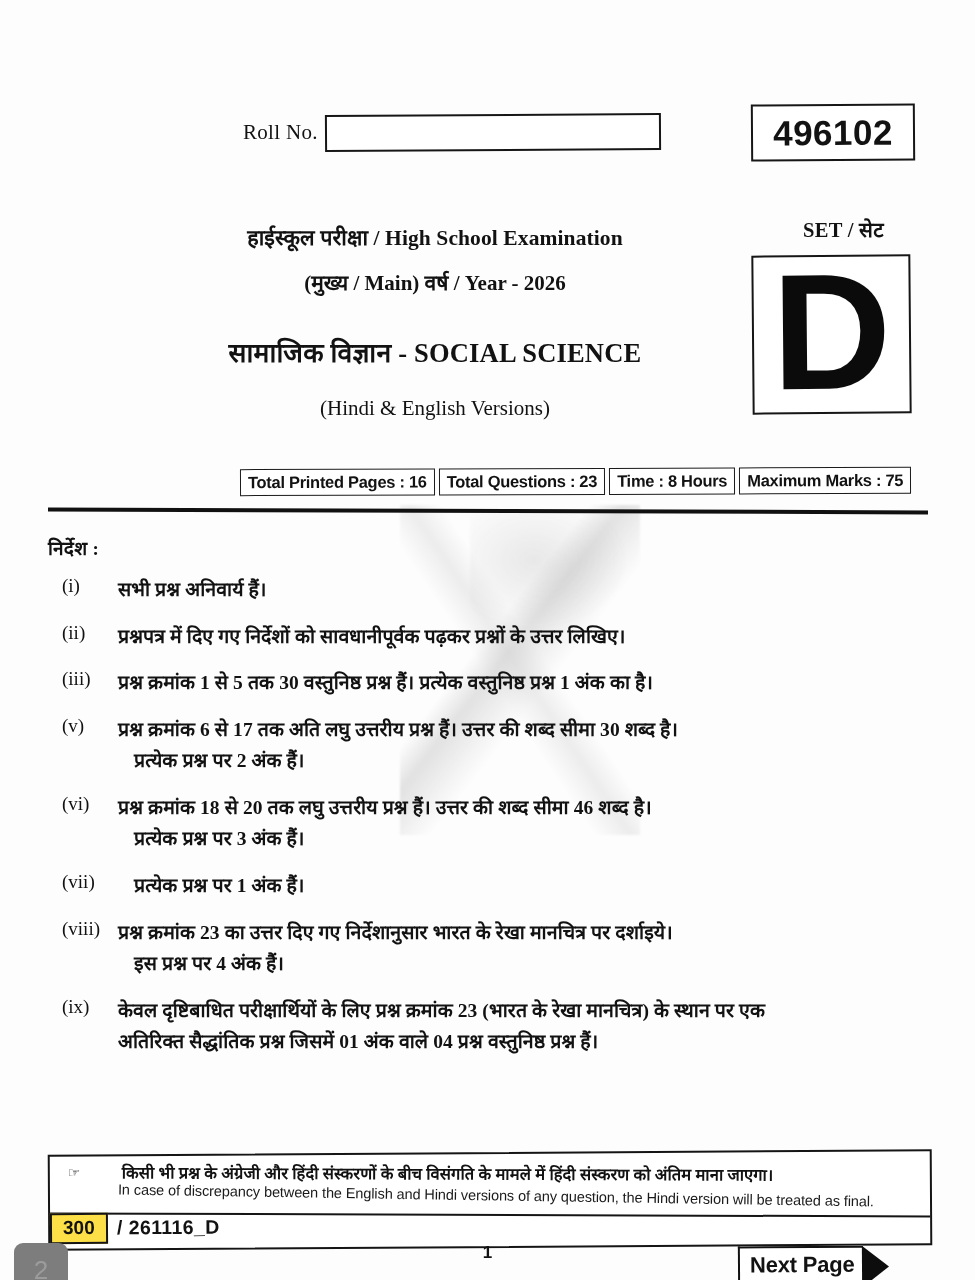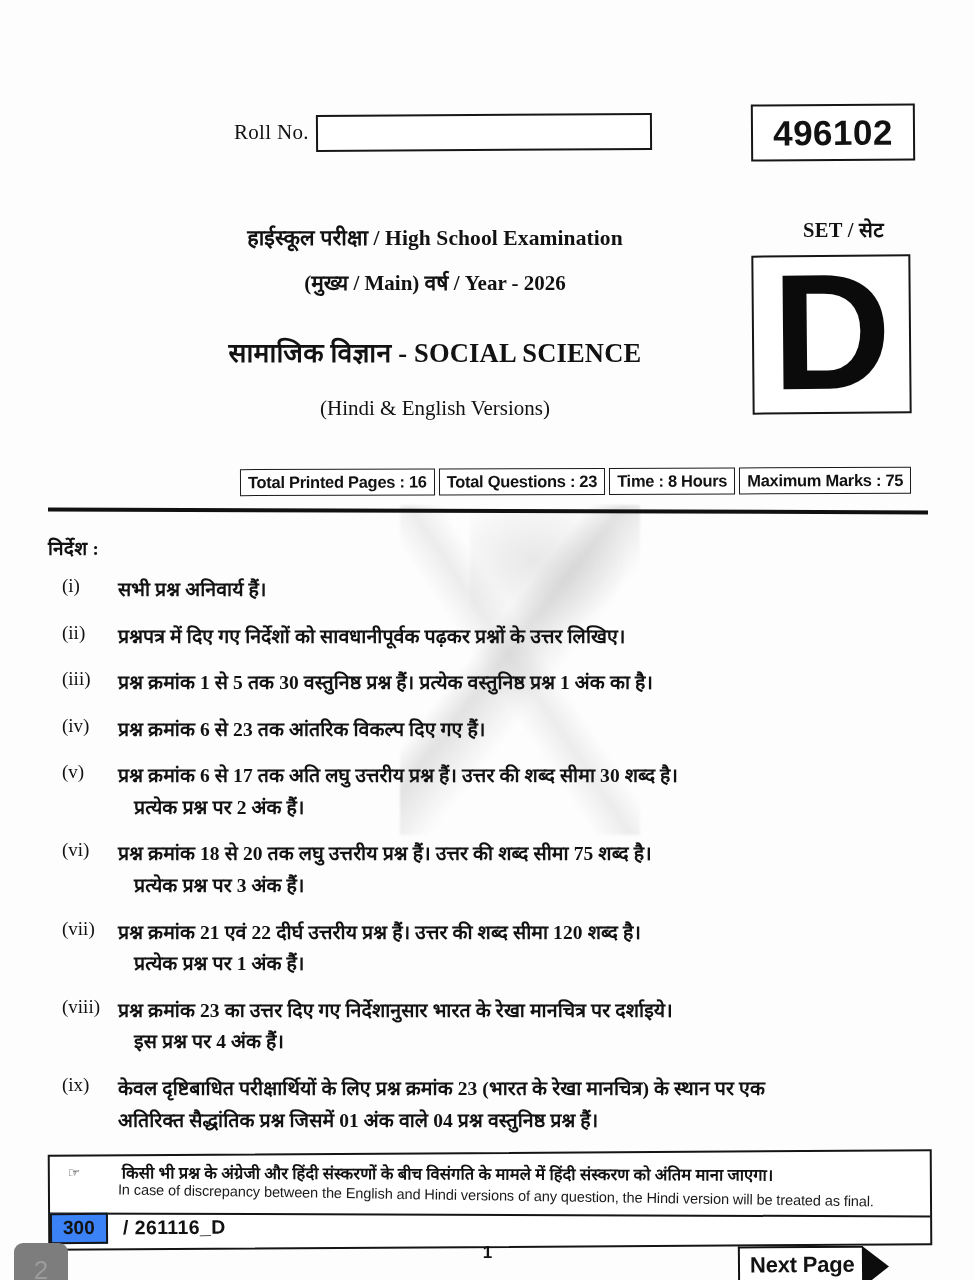--- a/index.html
+++ b/index.html
@@ -44,21 +44,21 @@
     height: 120px;
     opacity: .22;
     background: radial-gradient(ellipse at 40% 40%, rgba(80,80,80,.55), rgba(255,255,255,0) 70%);
     filter: blur(1.5px);
     pointer-events: none;
   }
 
   
   .rollrow {
     position: absolute;
-    left: 234px;
+    left: 243px;
     top: 114px;
     display: flex;
     align-items: center;
   }
   .roll-label {
     font-size: 21px;
     letter-spacing: .3px;
     padding-right: 7px;
     white-space: nowrap;
   }
@@ -281,27 +281,27 @@
 
   .count-box {
     position: absolute;
     left: 50px;
     top: 1213px;
     border: 2px solid #151515;
     padding: 2px 11px 3px 11px;
     font-family: "Liberation Sans", "DejaVu Sans", sans-serif;
     font-size: 19px;
     font-weight: 700;
-    background: #3b82f6;
+    background: #fde047;
     transform: rotate(-0.4deg);
     z-index: 4;
   }
   .paper-code {
     position: absolute;
-    left: 123px;
+    left: 117px;
     top: 1216px;
     font-family: "Liberation Sans", "DejaVu Sans", sans-serif;
     font-size: 19.5px;
     font-weight: 700;
     letter-spacing: .4px;
     transform: rotate(-0.4deg);
   }
   .pagenum {
     position: absolute;
     left: 0;
@@ -418,47 +418,40 @@
       </div>
     </div>
 
     <div class="inst">
       <div class="inst-num">(iii)</div>
       <div class="inst-body">
         <span class="ln">प्रश्न क्रमांक 1 से 5 तक 30 वस्तुनिष्ठ प्रश्न हैं। प्रत्येक वस्तुनिष्ठ प्रश्न 1 अंक का है।</span>
       </div>
     </div>
 
-    <div class="inst">
-      <div class="inst-num">(iv)</div>
-      <div class="inst-body">
-        <span class="ln">प्रश्न क्रमांक 6 से 23 तक आंतरिक विकल्प दिए गए हैं।</span>
-      </div>
-    </div>
 
     <div class="inst">
       <div class="inst-num">(v)</div>
       <div class="inst-body">
         <span class="ln">प्रश्न क्रमांक 6 से 17 तक अति लघु उत्तरीय प्रश्न हैं। उत्तर की शब्द सीमा 30 शब्द है।</span>
         <span class="ln sub">प्रत्येक प्रश्न पर 2 अंक हैं।</span>
       </div>
     </div>
 
     <div class="inst">
       <div class="inst-num">(vi)</div>
       <div class="inst-body">
-        <span class="ln">प्रश्न क्रमांक 18 से 20 तक लघु उत्तरीय प्रश्न हैं। उत्तर की शब्द सीमा 75 शब्द है।</span>
+        <span class="ln">प्रश्न क्रमांक 18 से 20 तक लघु उत्तरीय प्रश्न हैं। उत्तर की शब्द सीमा 46 शब्द है।</span>
         <span class="ln sub">प्रत्येक प्रश्न पर 3 अंक हैं।</span>
       </div>
     </div>
 
     <div class="inst">
       <div class="inst-num">(vii)</div>
       <div class="inst-body">
-        <span class="ln">प्रश्न क्रमांक 21 एवं 22 दीर्घ उत्तरीय प्रश्न हैं। उत्तर की शब्द सीमा 120 शब्द है।</span>
         <span class="ln sub">प्रत्येक प्रश्न पर 1 अंक हैं।</span>
       </div>
     </div>
 
     <div class="inst">
       <div class="inst-num">(viii)</div>
       <div class="inst-body">
         <span class="ln">प्रश्न क्रमांक 23 का उत्तर दिए गए निर्देशानुसार भारत के रेखा मानचित्र पर दर्शाइये।</span>
         <span class="ln sub">इस प्रश्न पर 4 अंक हैं।</span>
       </div>

